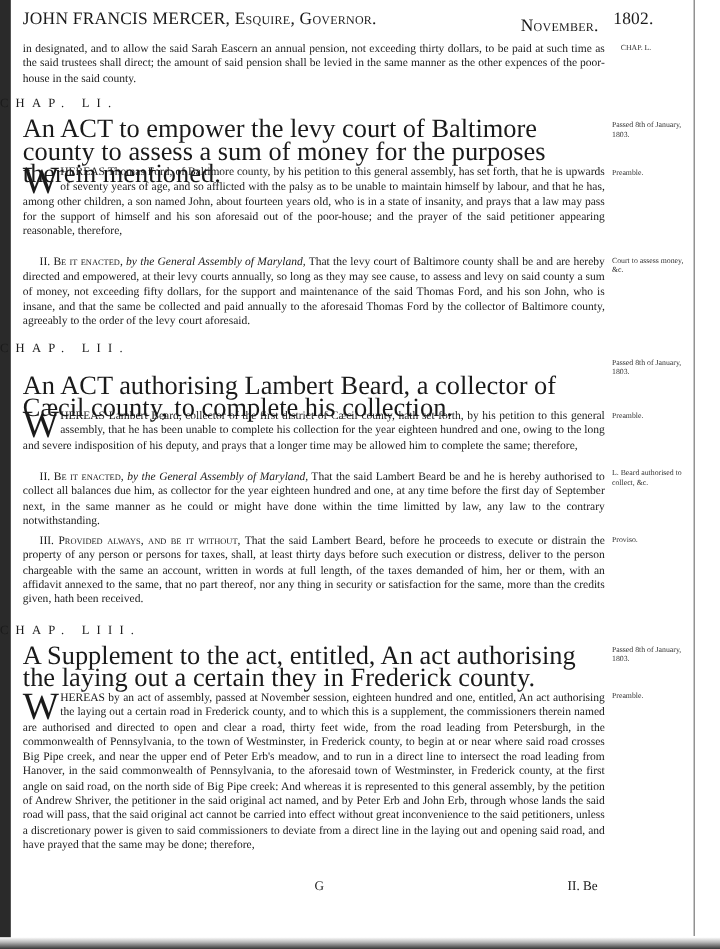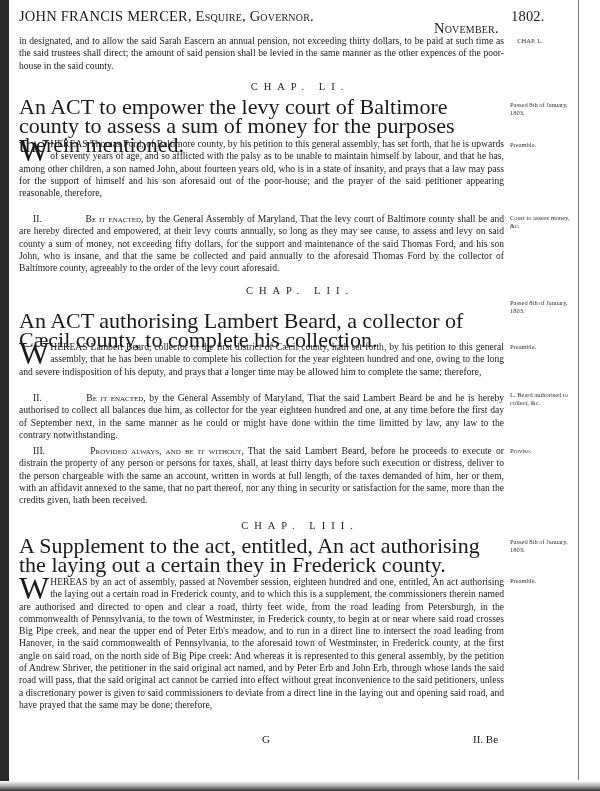--- a/index.html
+++ b/index.html
@@ -15,32 +15,32 @@
     position: absolute; left: 0; bottom: 0; width: 600px; height: 10px;
     background: linear-gradient(to bottom, #fff 0%, #bbb 40%, #333 100%);
   }
   .margin { position: absolute; left: 510px; width: 64px; font-size: 6.5px; line-height: 8px; color: #333; }
 
   .running-head {
     position: absolute; left: 19px; top: 8px; width: 545px;
     font-size: 14.5px; letter-spacing: 0.2px;
   }
   .running-head .sc { font-variant: small-caps; margin-top: 28px; }
-  .running-head .month { position: absolute; left: 415px; top: 12px; font-variant: small-caps; }
+  .running-head .month { position: absolute; left: 415px; top: 6px; font-variant: small-caps; }
   .running-head .year { position: absolute; left: 492px; top: 0; }
 
   .body-text {
     position: absolute; left: 19px; width: 485px;
     font-size: 9.6px; line-height: 12.3px; text-align: justify;
   }
-  .chap { position: absolute; left: 0; width: 600px; text-align: center; font-size: 10.5px; letter-spacing: 6px; }
+  .chap { position: absolute; left: 0; width: 600px; font-size: 10.5px; letter-spacing: 6px; }
   .act-title { position: absolute; left: 19px; width: 485px; text-align: left; font-size: 22px; line-height: 19px; }
   .dropcap { float: left; font-size: 32px; line-height: 24px; margin: 0 1px -2px 0; }
-  .caps { font-variant: small-caps; margin-left: 41px; }
-  .ital { }
+  .caps { font-variant: small-caps; }
+  .ital { font-style: italic; }
   .indent { text-indent: 14px; }
   .folio { position: absolute; left: 262px; top: 733px; font-size: 11px; }
   .catchword { position: absolute; left: 473px; top: 733px; font-size: 11px; }
 </style>
 </head>
 <body>
 
 <div class="left-edge"></div>
 <div class="right-rule"></div>
 

